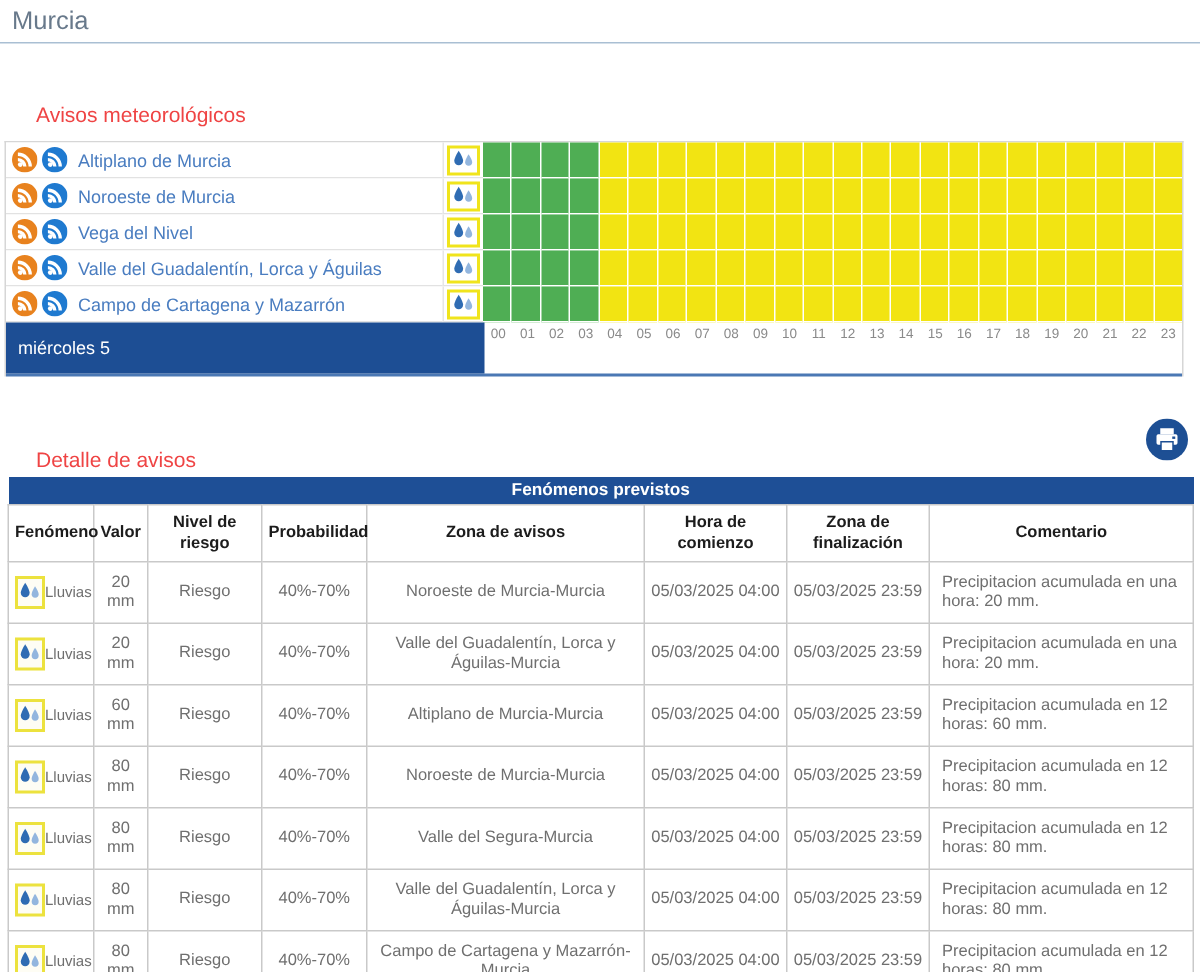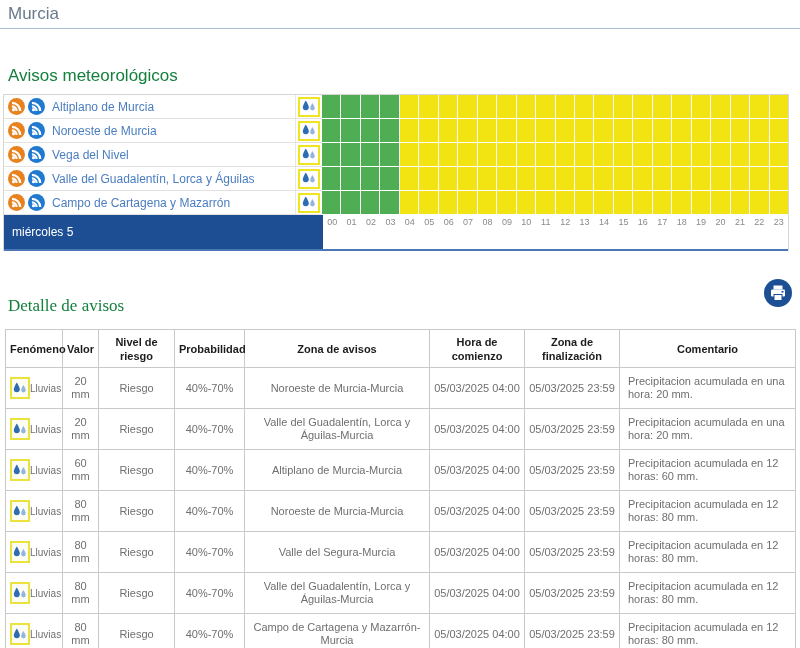--- a/index.html
+++ b/index.html
@@ -17,25 +17,25 @@
     padding: 4px 0 5px 8px;
     font-size: 17px;
     line-height: 19px;
     font-weight: 400;
     color: #68798b;
     border-bottom: 1px solid #a9bfd3;
   }
   
   .section-heading {
     margin: 0;
-    padding-left: 8px;
-    font-size: 17px;
+    padding-left: 24px;
+    font-size: 14px;
     line-height: 22px;
     font-weight: 400;
-    color: #15803d;
+    color: #ef4444;
   }
   #avisos-heading { margin-top: 36px; margin-bottom: 7px; }
   
   .avisos-table {
     margin-left: 3px;
     width: 786px;
     border: 1px solid #d6d6d6;
     border-bottom: none;
   }
   .zone-row { display: flex; height: 24px; }
@@ -99,21 +99,21 @@
     flex: 1;
     display: grid;
     grid-template-columns: repeat(24, 1fr);
     column-gap: 1px;
     padding-top: 2px;
   }
   .hlabel { font-size: 9px; color: #8a8a8a; text-align: center; }
   
   .detail-section { position: relative; margin-top: 28px; }
   .printer-btn { position: absolute; top: 0; right: 8px; width: 28px; height: 28px; cursor: pointer; }
-  #detalle-heading { padding-top: 16px; margin-bottom: 12px; font-family: Liberation Serif, serif; }
+  #detalle-heading { padding-top: 16px; margin-bottom: 1px; }
   
   .detail-table {
     margin-left: 5px;
     width: 790px;
     border-collapse: collapse;
     table-layout: fixed;
   }
   .detail-table .title-bar th {
     background: #1e4f96;
     color: #fff;
@@ -493,20 +493,23 @@
       <col style="width:57px">
         <col style="width:36px">
         <col style="width:76px">
         <col style="width:70px">
       <col style="width:185px">
         <col style="width:95px">
         <col style="width:95px">
         <col style="width:176px">
     </colgroup>
     <thead>
+      <tr class="title-bar">
+        <th colspan="8">Fenómenos previstos</th>
+      </tr>
       <tr>
         <th class="col-h">Fenómeno</th>
         <th class="col-h">Valor</th>
         <th class="col-h">Nivel de riesgo</th>
         <th class="col-h">Probabilidad</th>
         <th class="col-h">Zona de avisos</th>
         <th class="col-h">Hora de comienzo</th>
         <th class="col-h">Zona de finalización</th>
         <th class="col-h">Comentario</th>
       </tr>

